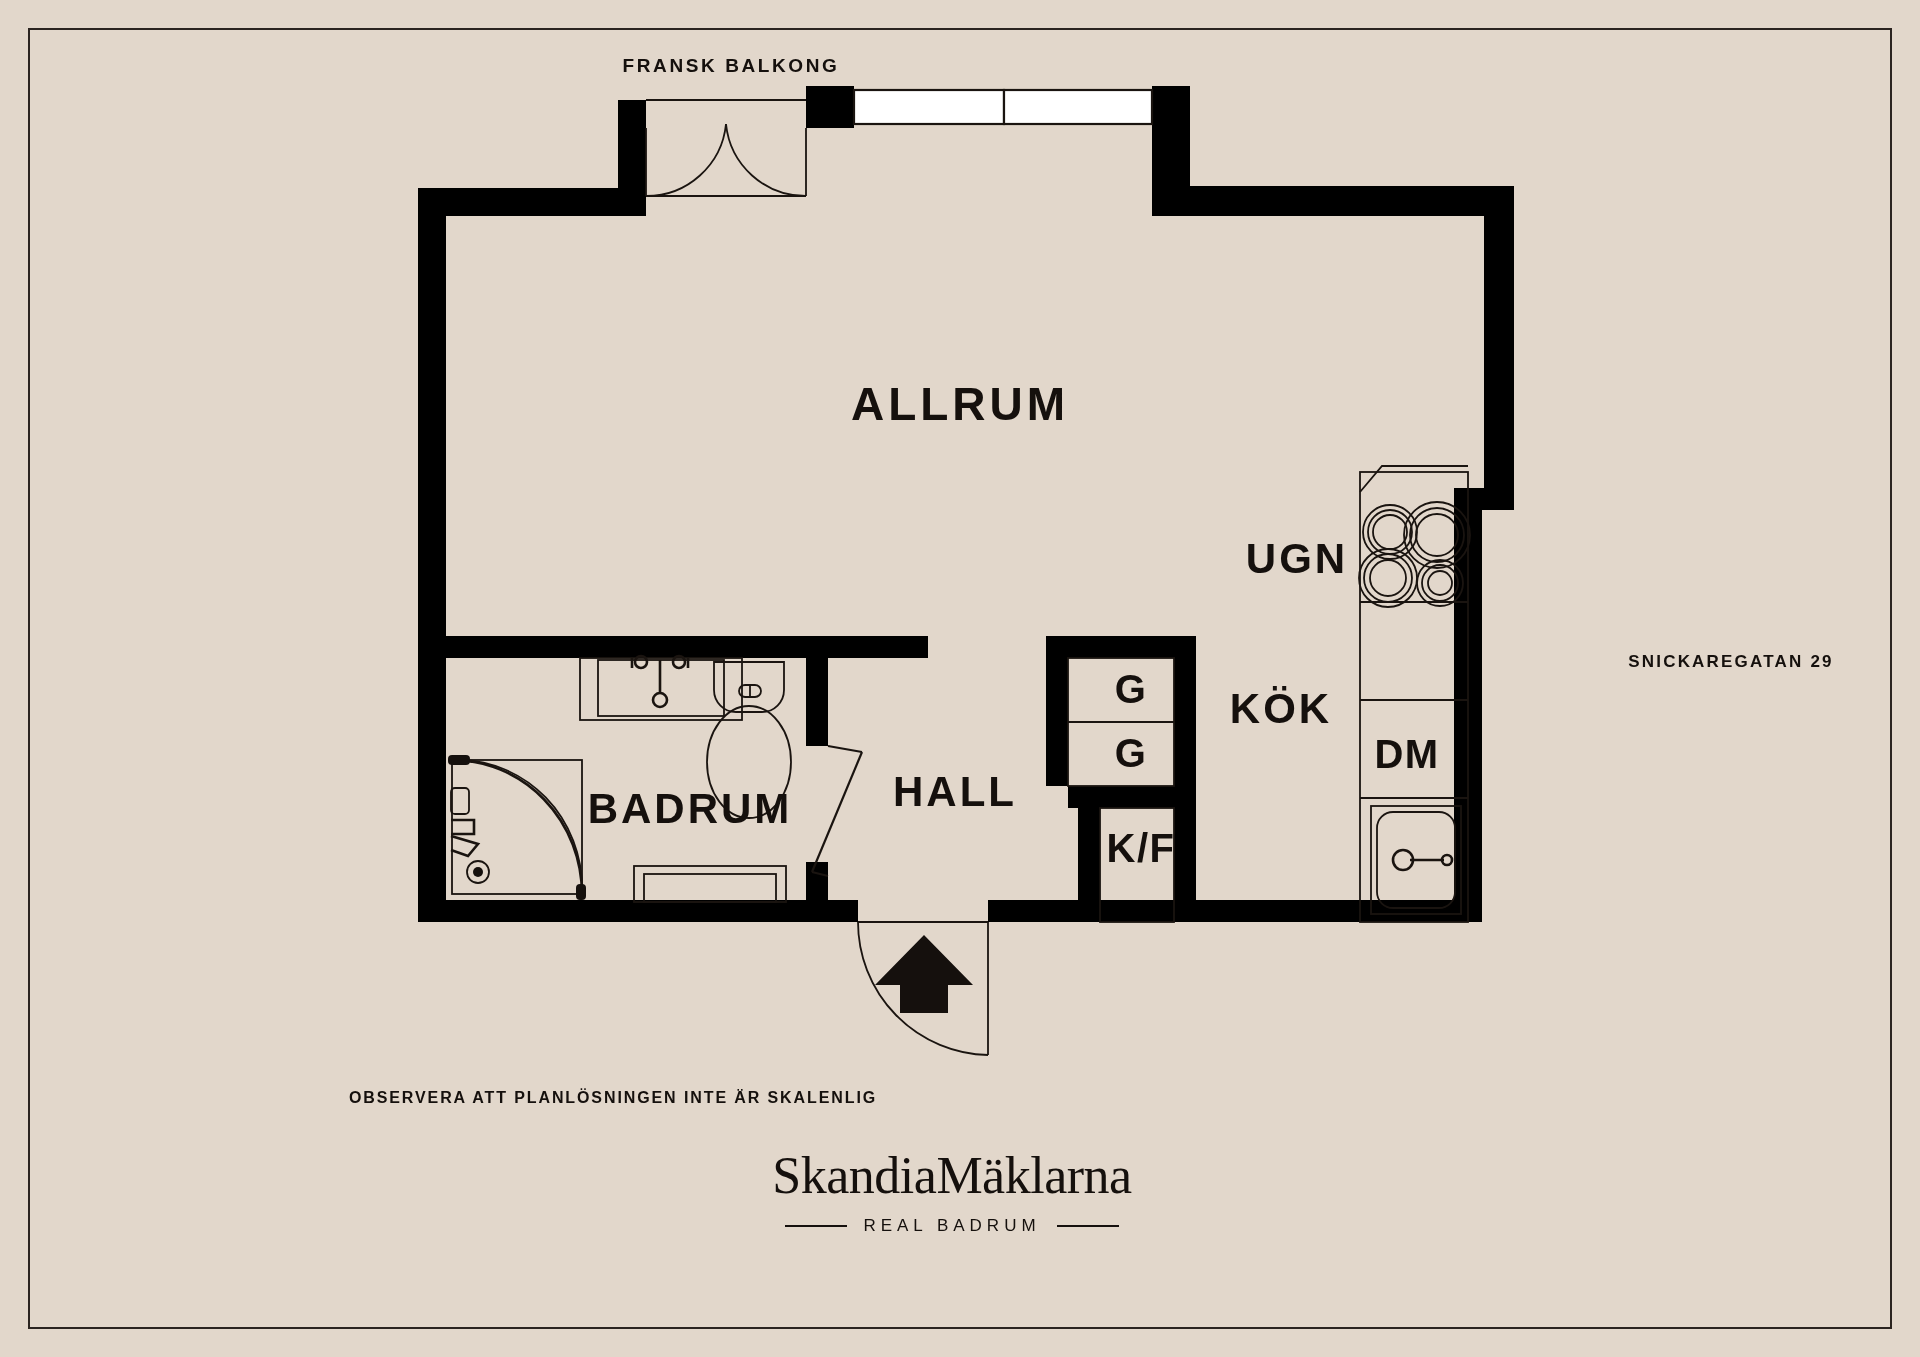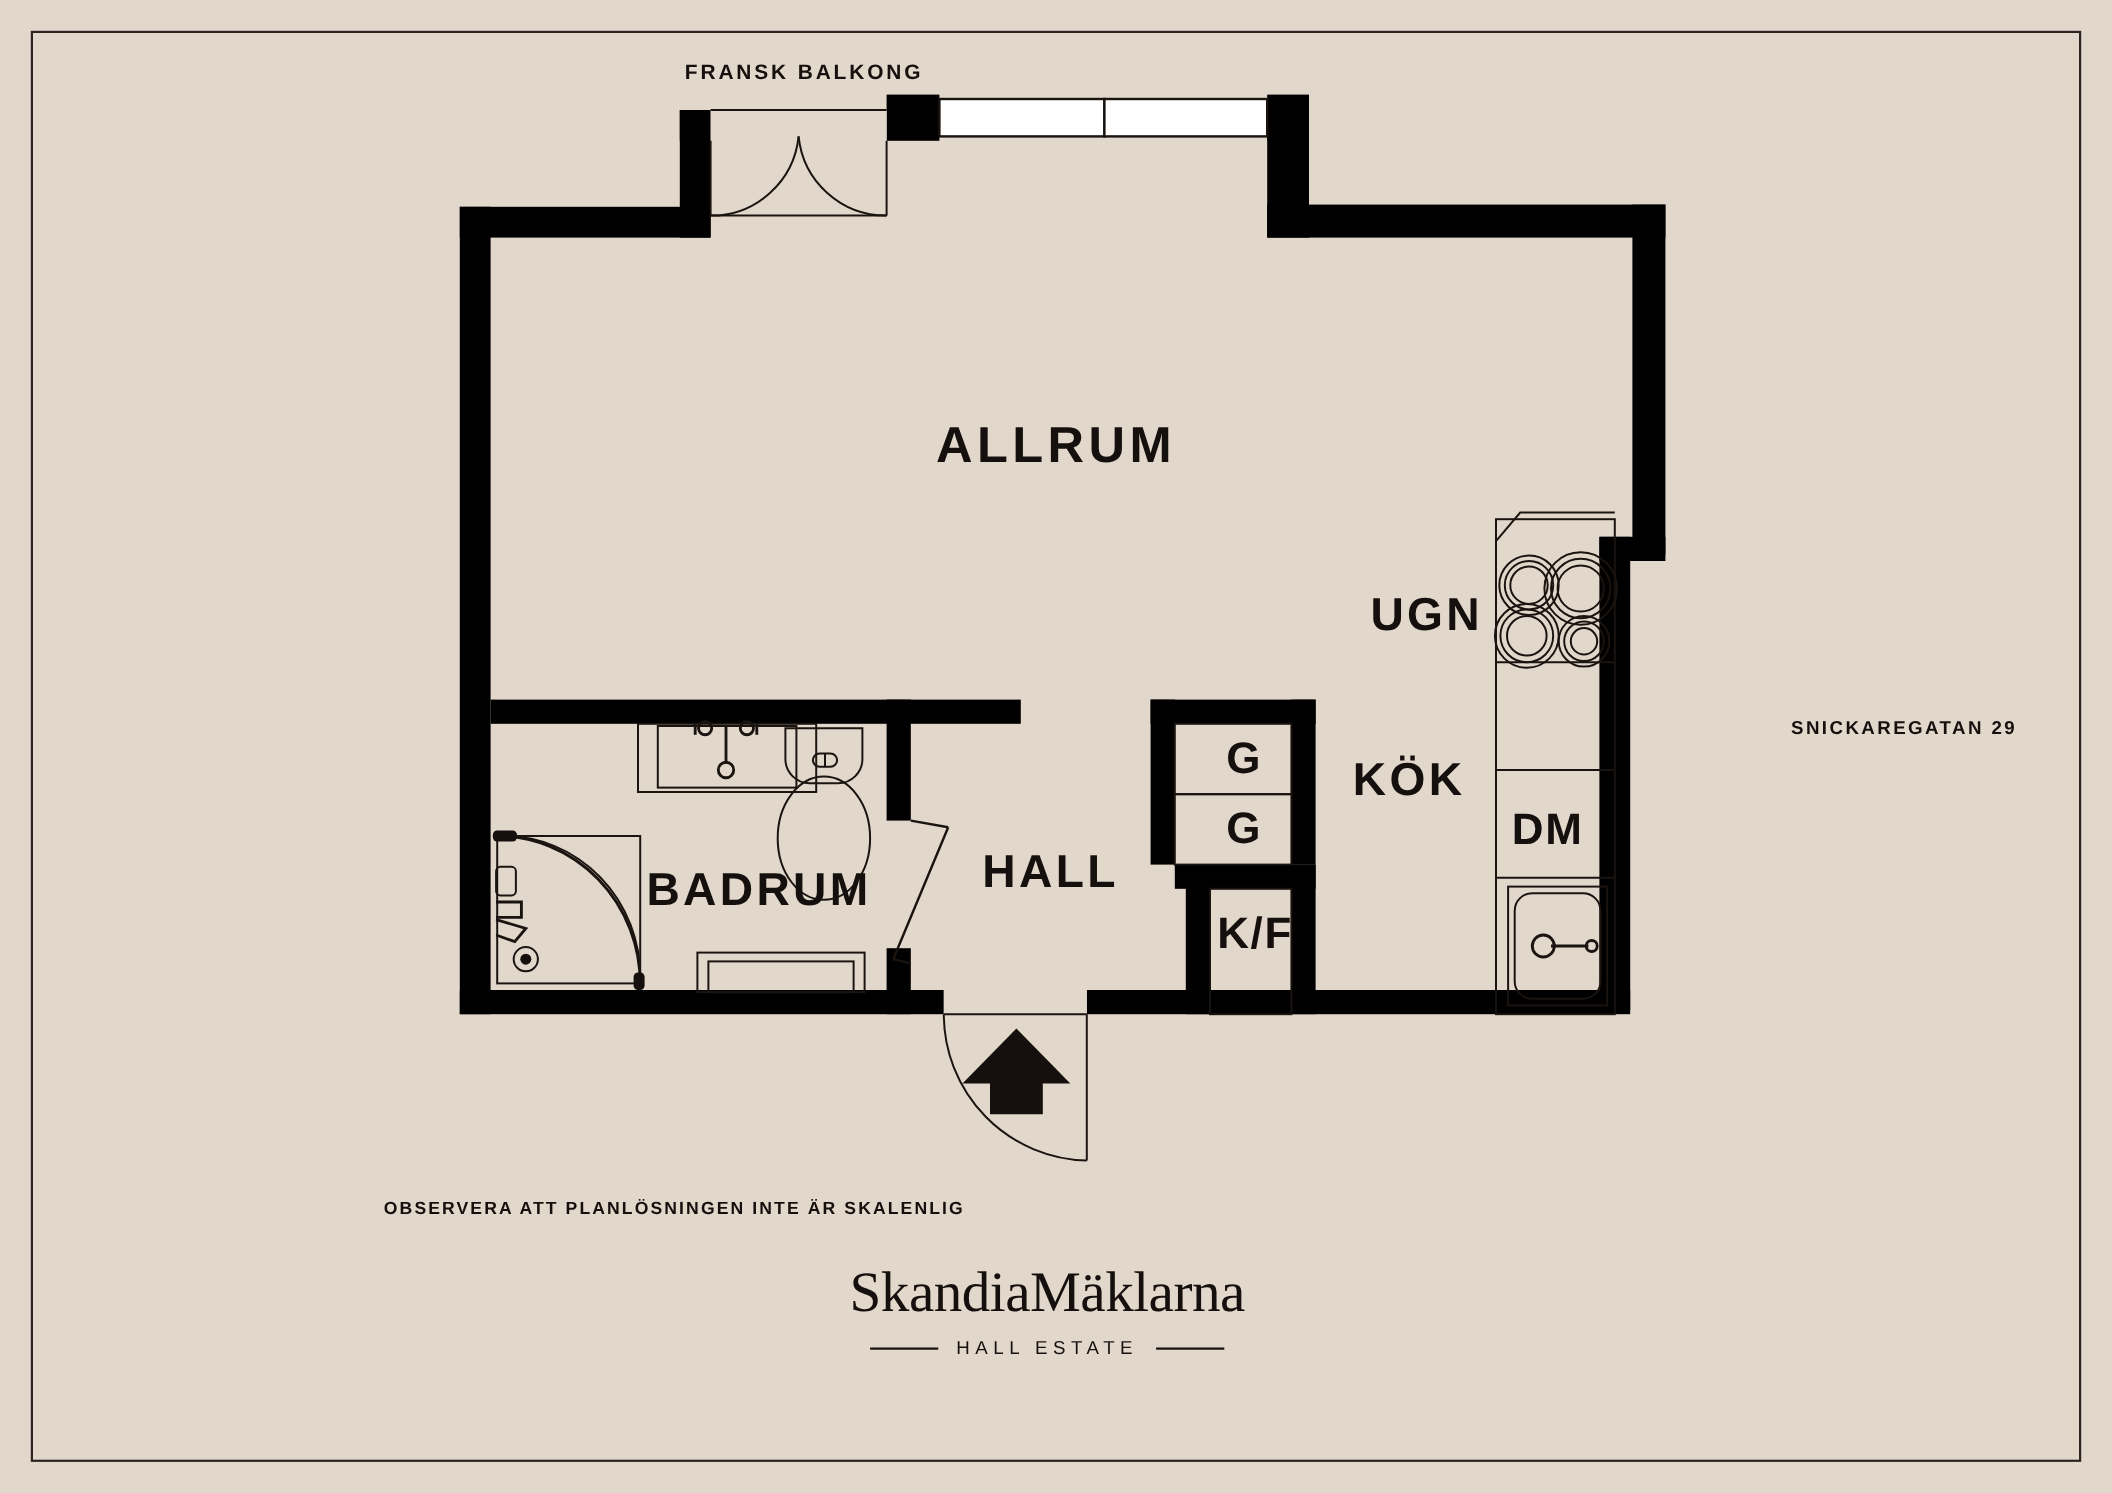--- a/index.html
+++ b/index.html
@@ -300,19 +300,19 @@
     <text class="tiny-caps" x="731" y="67">FRANSK BALKONG</text>
     <text class="addr-caps" x="1731" y="663">SNICKAREGATAN 29</text>
     <text class="disclaimer-caps" x="613" y="1099">OBSERVERA ATT PLANLÖSNINGEN INTE ÄR SKALENLIG</text>
 
   </svg>
 
   <div id="logo">
     <div class="wordmark">SkandiaMäklarna</div>
     <div class="subrow">
       <span class="rule"></span>
-      <span class="sublabel">HALL ESTATE</span>
+      <span class="sublabel">REAL BADRUM</span>
       <span class="rule"></span>
     </div>
   </div>
 
   <div id="frame"></div>
 </div>
 
 </body></html>

